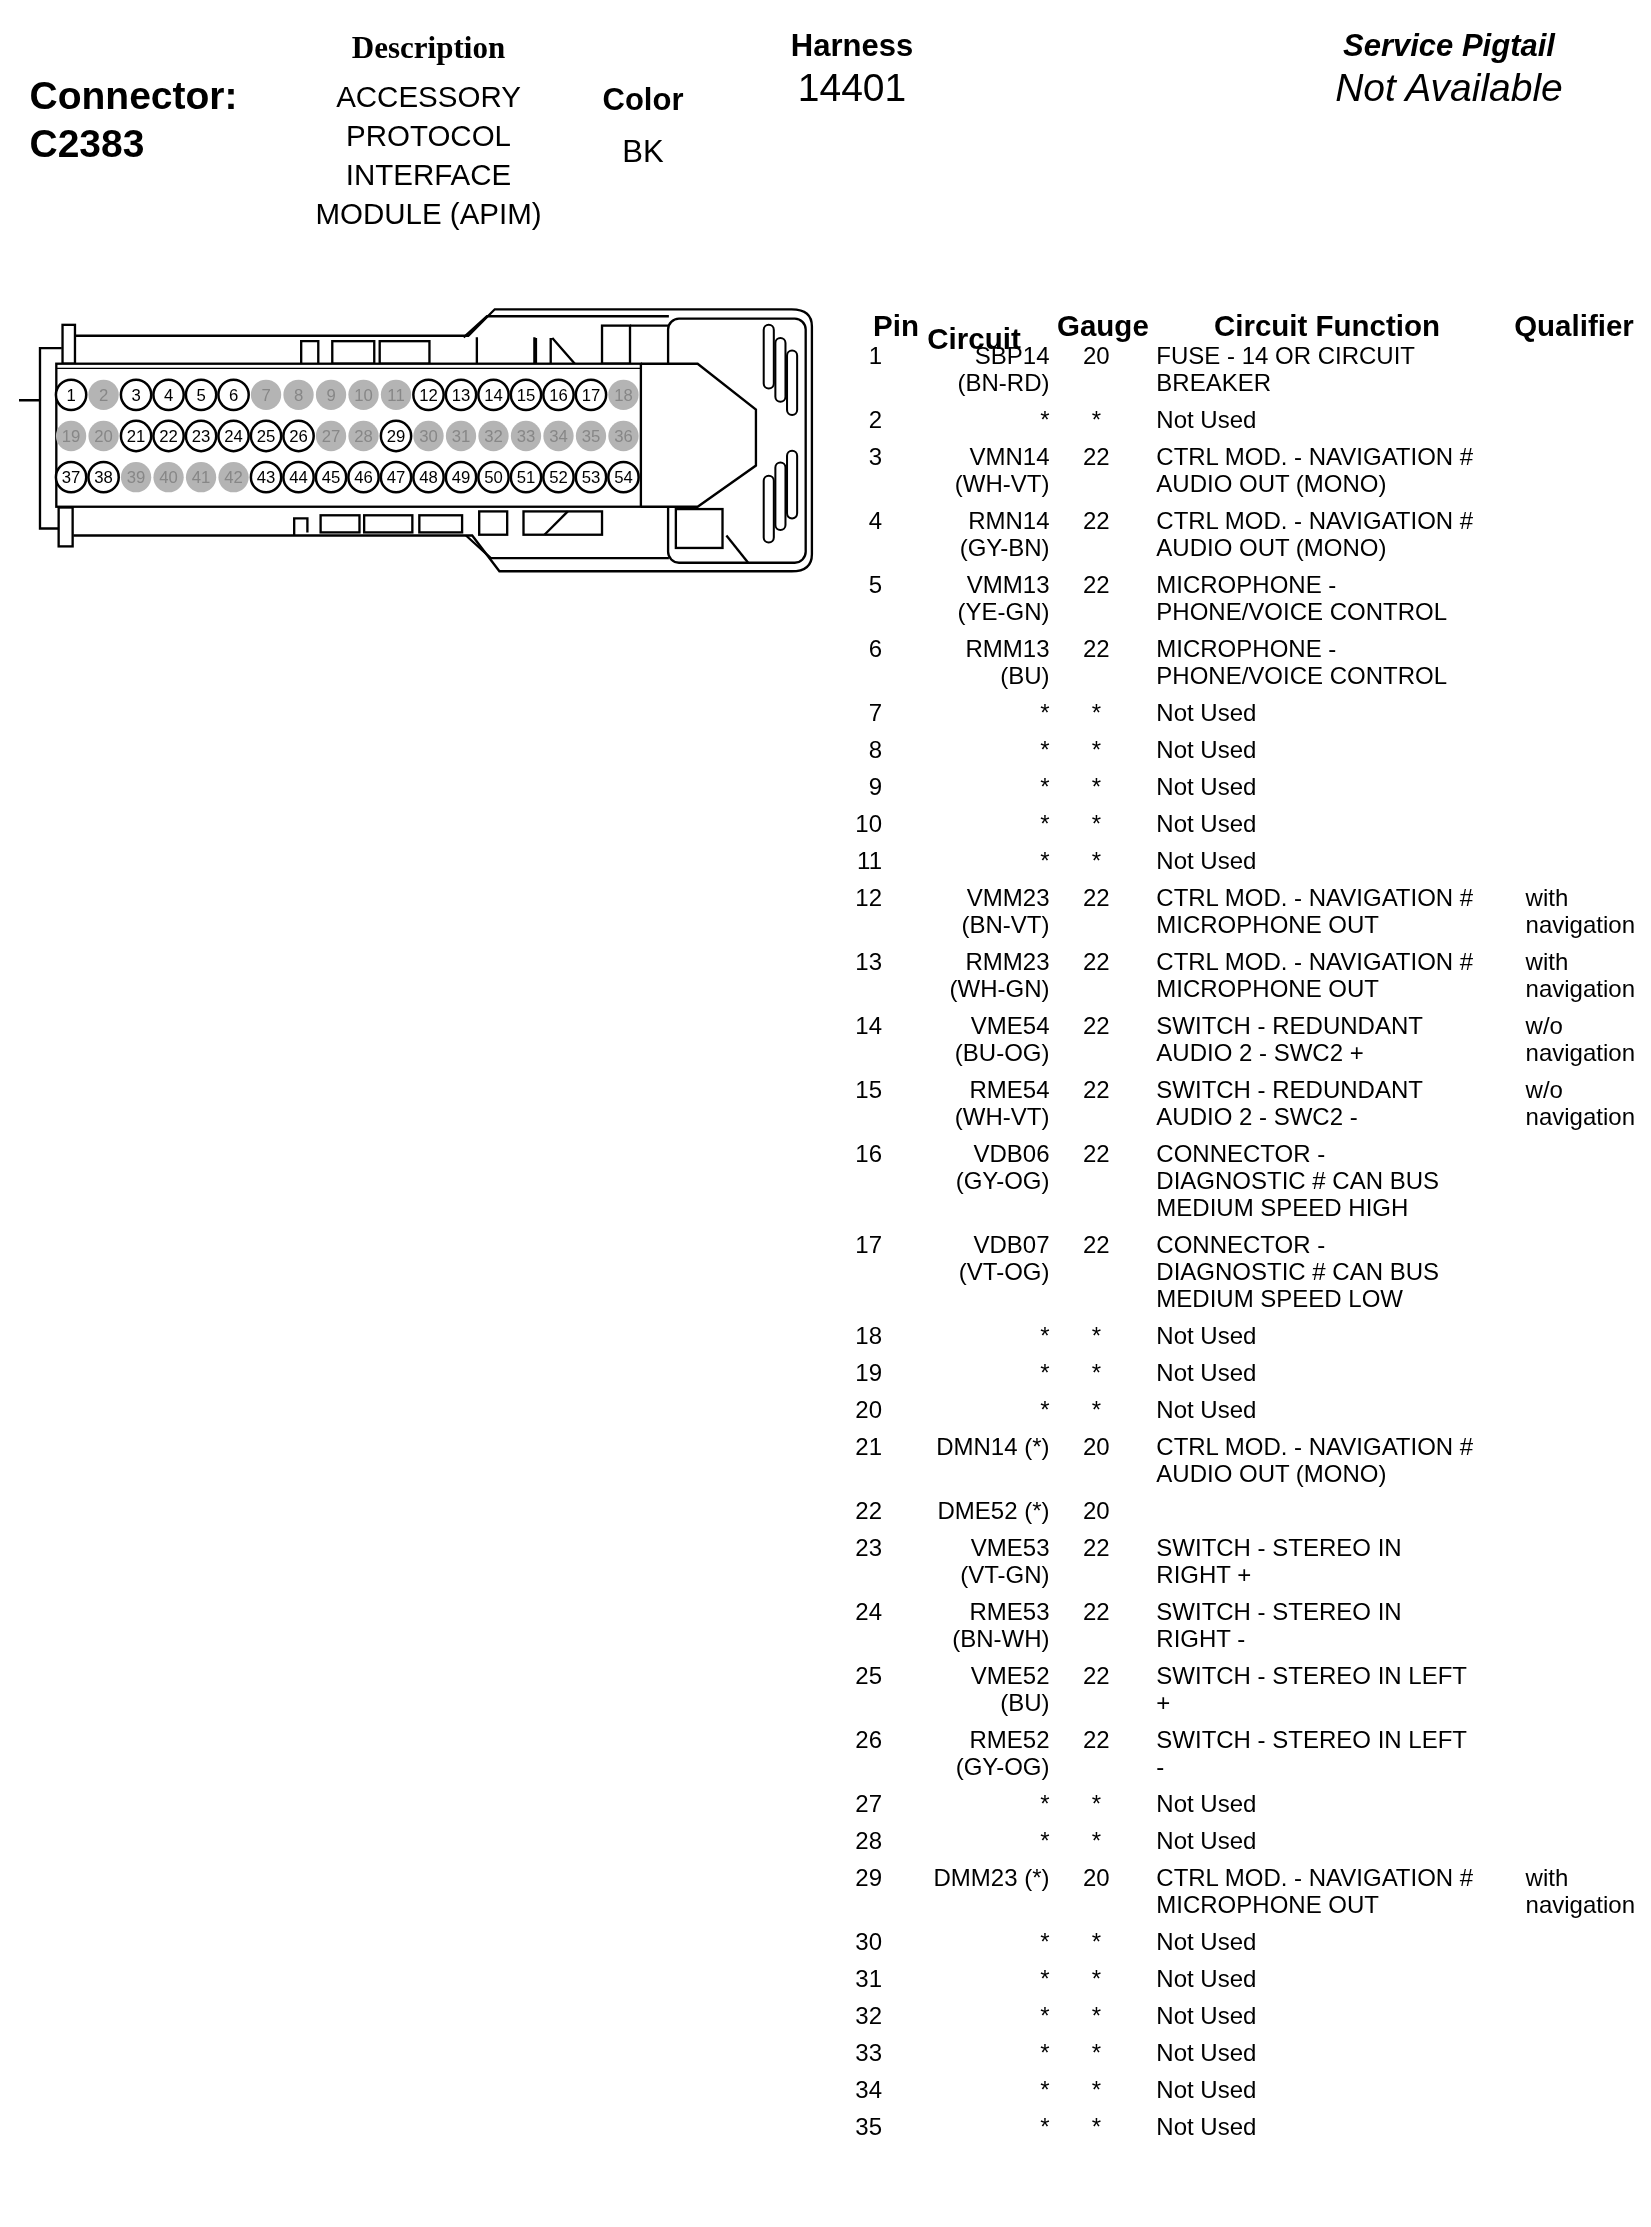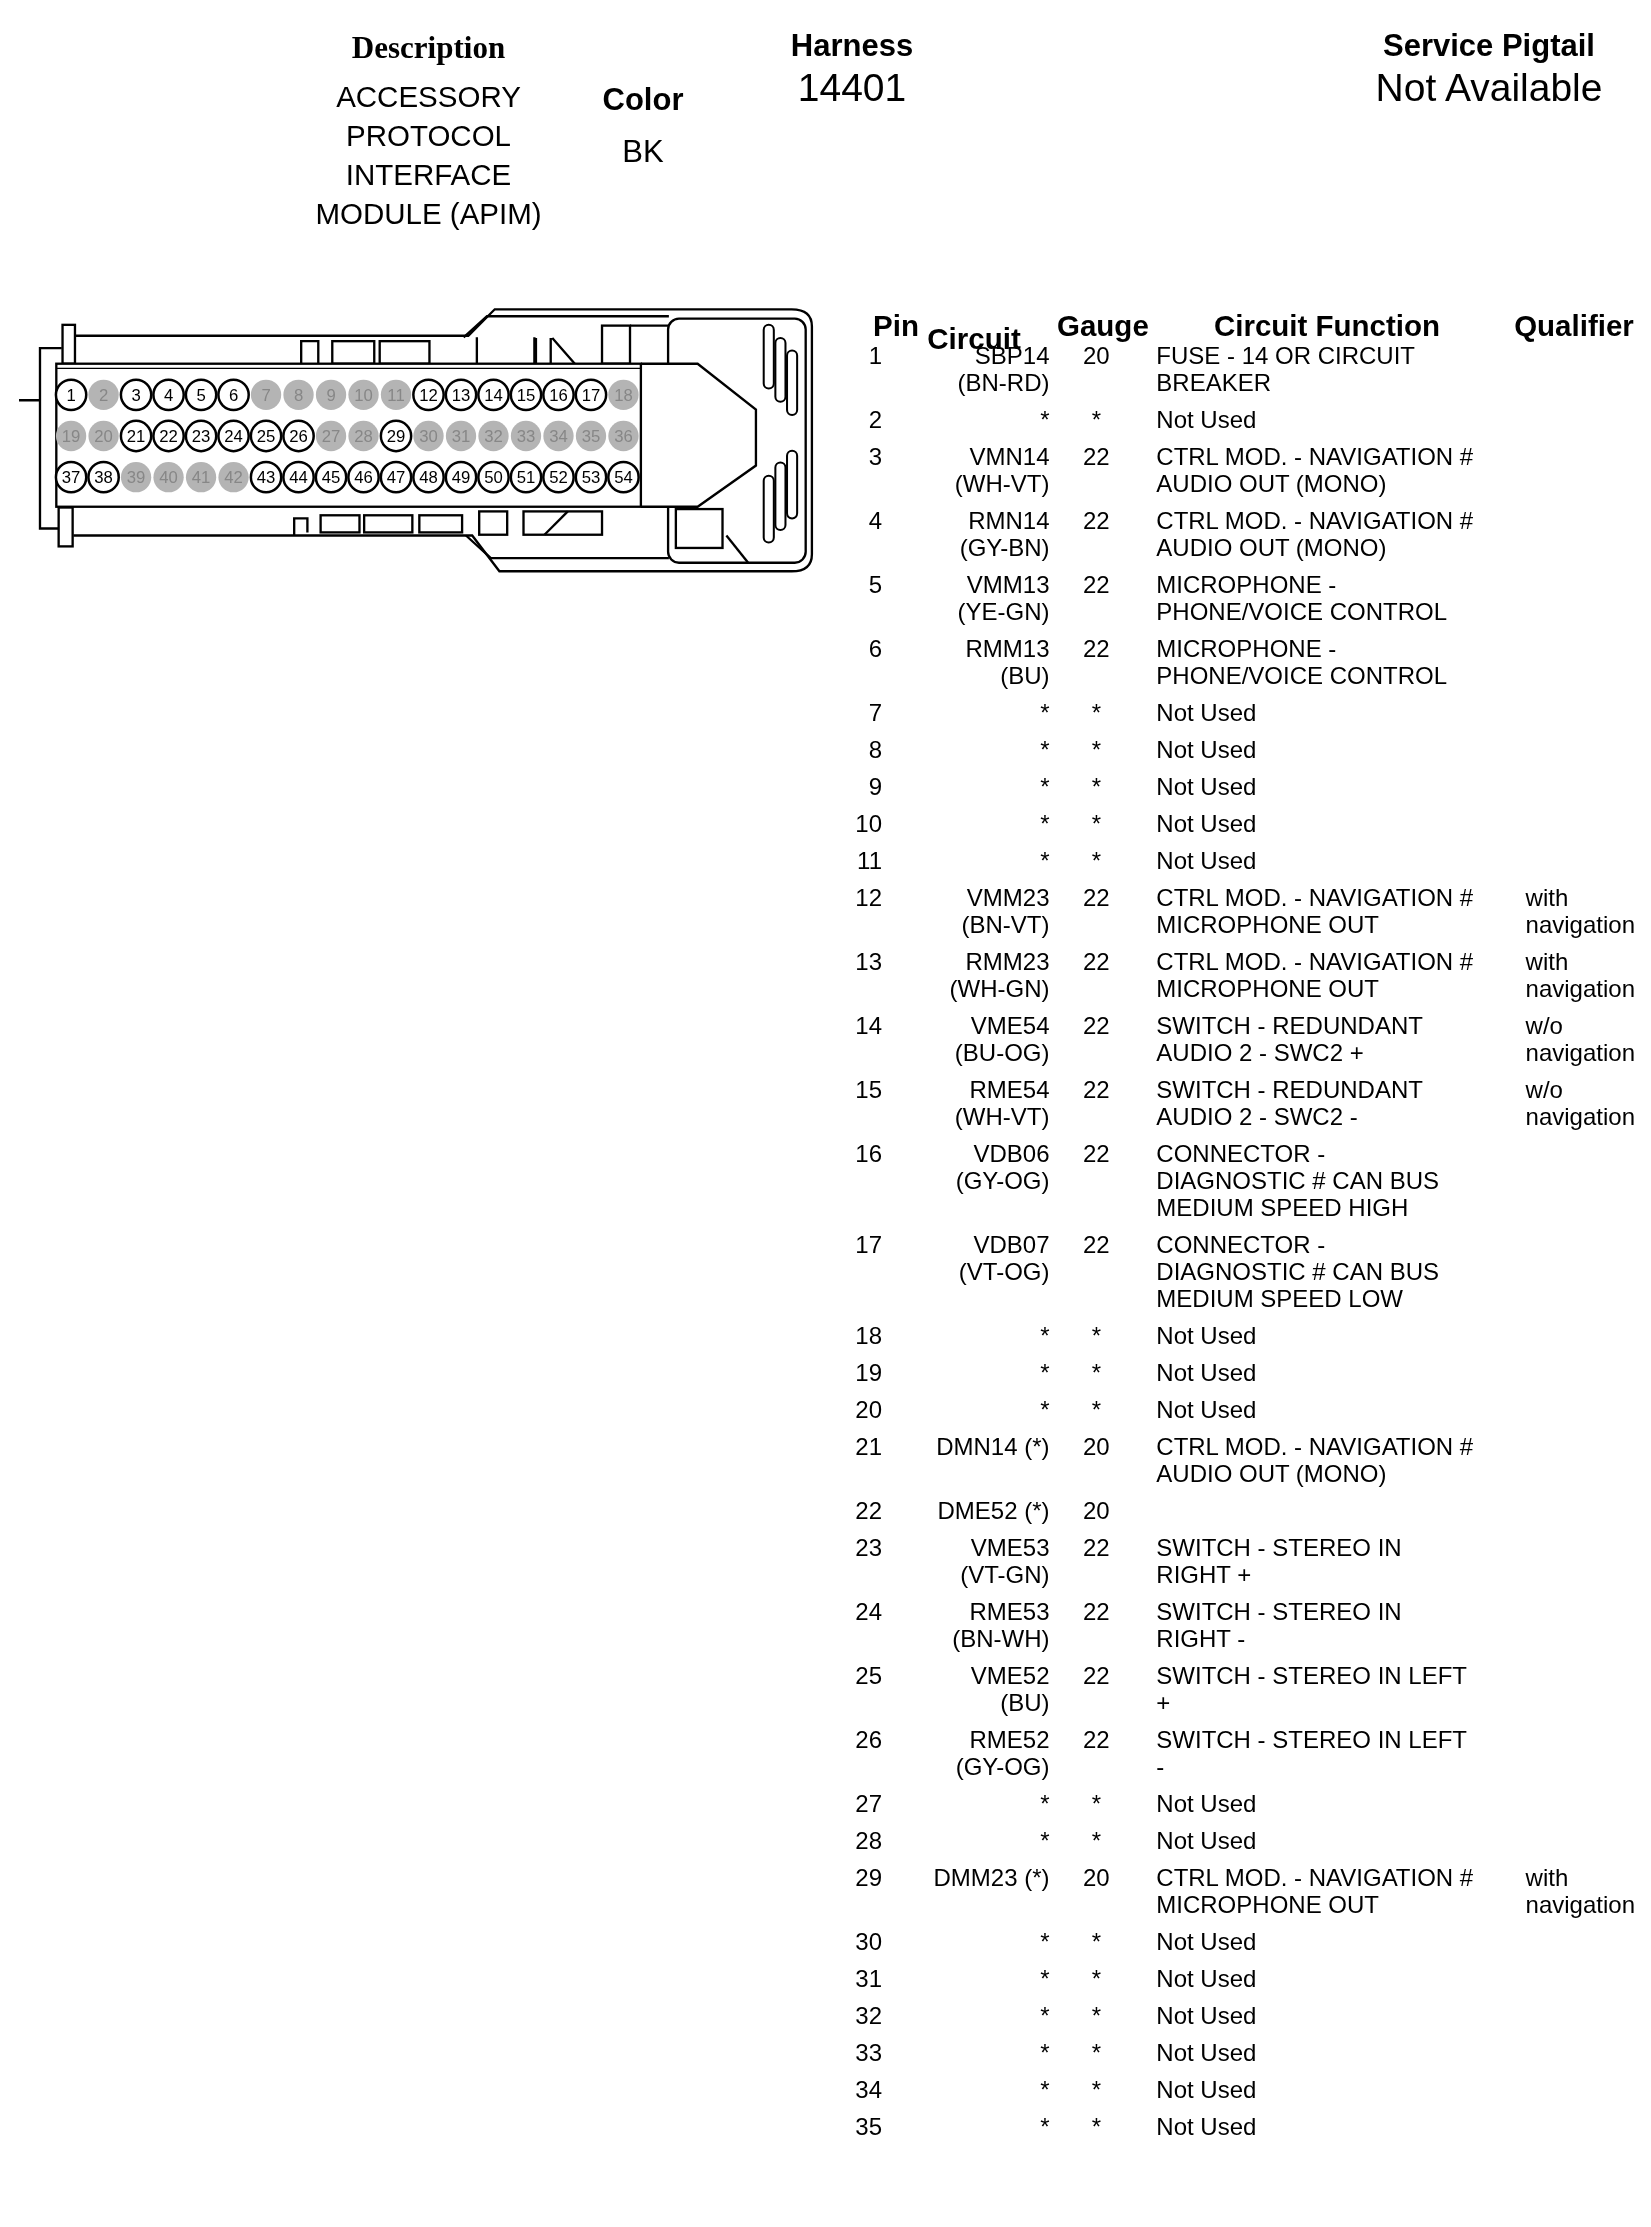--- a/index.html
+++ b/index.html
@@ -14,41 +14,45 @@
   .col-desc .lbl{font-size:31px;font-weight:bold;margin-bottom:11px;font-family:Liberation Serif, serif;}
   .col-desc .val{font-size:29.5px;line-height:39px;}
   .col-color{left:573px;top:82px;width:140px;text-align:center;}
   .col-color .lbl{font-size:31px;font-weight:bold;}
   .col-color .val{font-size:31px;margin-top:15.5px;}
   .hcol{top:28px;text-align:center;}
   .hcol .lbl{font-size:31px;font-weight:bold;}
   .hcol .val{font-size:39px;margin-top:2px;}
   .col-harness{left:751px;width:202px;}
   .col-basepart{left:1056px;width:233px;}
-  .col-pigtail{left:1357px;width:264px;}
+  .col-pigtail{left:1317px;width:264px;font-style:italic;}
 
   
   .thead{top:309px;font-size:29.5px;font-weight:bold;text-align:center;}
   #rows{left:824px;top:342px;width:827px;}
   .trow{display:flex;align-items:flex-start;margin-bottom:10px;
         font-size:24px;line-height:27px;}
   .trow>div{white-space:pre-line;}
   .c-pin{width:58px;text-align:right;}
   .c-circuit{width:152px;margin-left:15.5px;text-align:right;}
   .c-gauge{width:78px;margin-left:7.8px;text-align:center;}
   .c-func{width:360px;margin-left:21px;}
   .c-qual{width:124px;margin-left:9.3px;}
 
   svg text{font-family:"Liberation Sans","DejaVu Sans",sans-serif;}
 </style>
 </head>
 <body>
 
 <div id="page">
 
+  <div class="abs conn-title">
+    <div>Connector:</div>
+    <div>C2383</div>
+  </div>
 
   <div class="abs col-desc">
     <div class="lbl">Description</div>
     <div class="val pre">ACCESSORY
 PROTOCOL
 INTERFACE
 MODULE (APIM)</div>
   </div>
 
   <div class="abs col-color">

